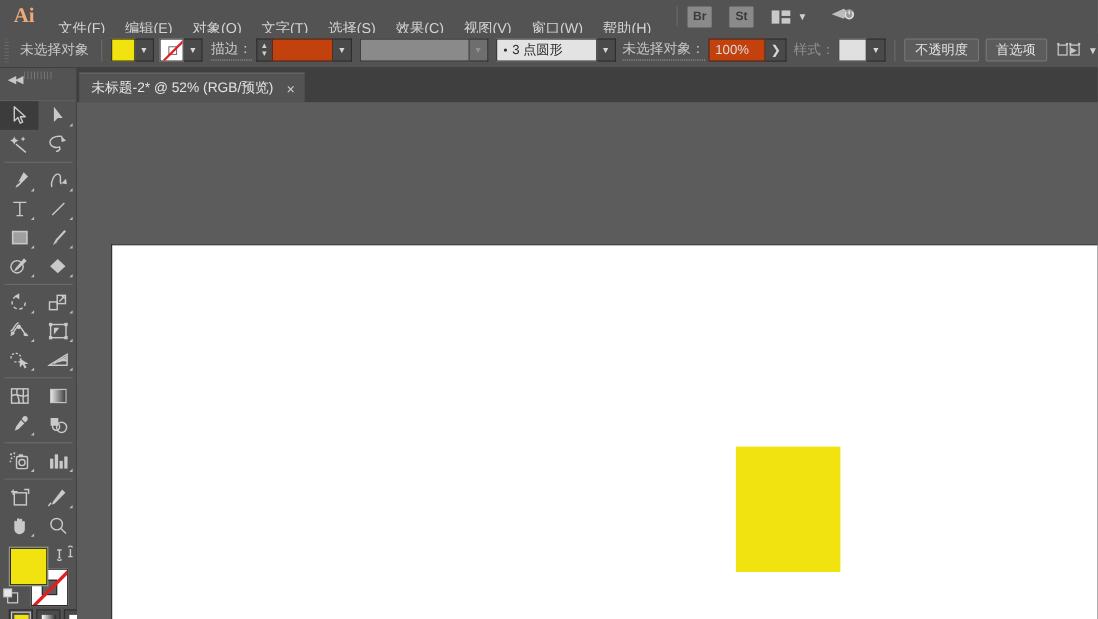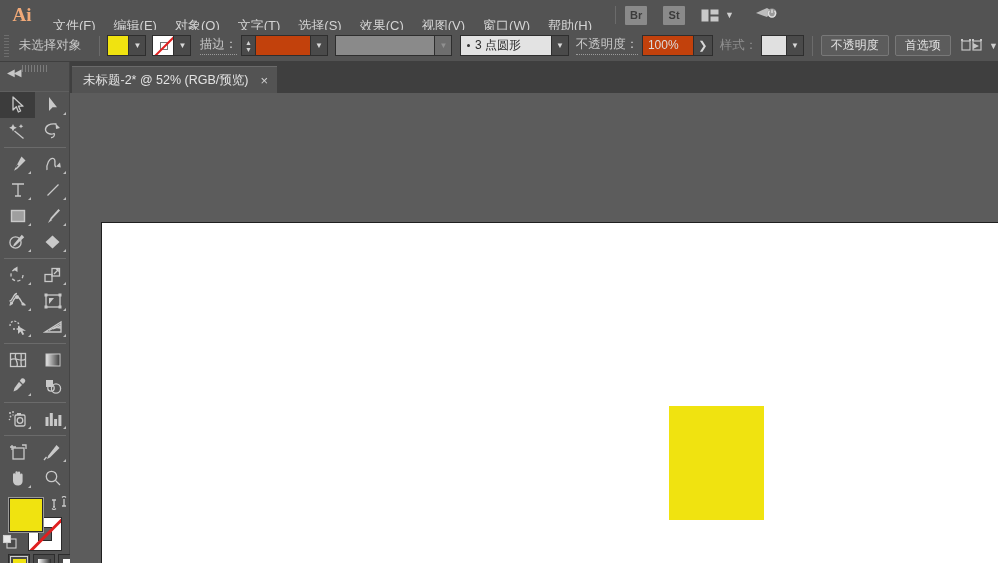--- a/index.html
+++ b/index.html
@@ -306,21 +306,21 @@
     <div style="width:10px;"></div>
     <div class="brush-combo">
       <div class="brush-face">
         <span class="brush-dot"></span>
         <span>3 点圆形</span>
       </div>
       <div class="dd-btn">▼</div>
     </div>
 
     <div style="width:9px;"></div>
-    <div class="cb-label dotted">不透明度：</div>
+    <div class="cb-label dotted">未选择对象：</div>
     <div style="width:5px;"></div>
     <div class="swatch-combo">
       <div class="txtfield w-op">100%</div>
       <div class="arrow-btn">❯</div>
     </div>
 
     <div style="width:9px;"></div>
     <div class="cb-label dim">样式：</div>
     <div style="width:5px;"></div>
     <div class="swatch-combo">

